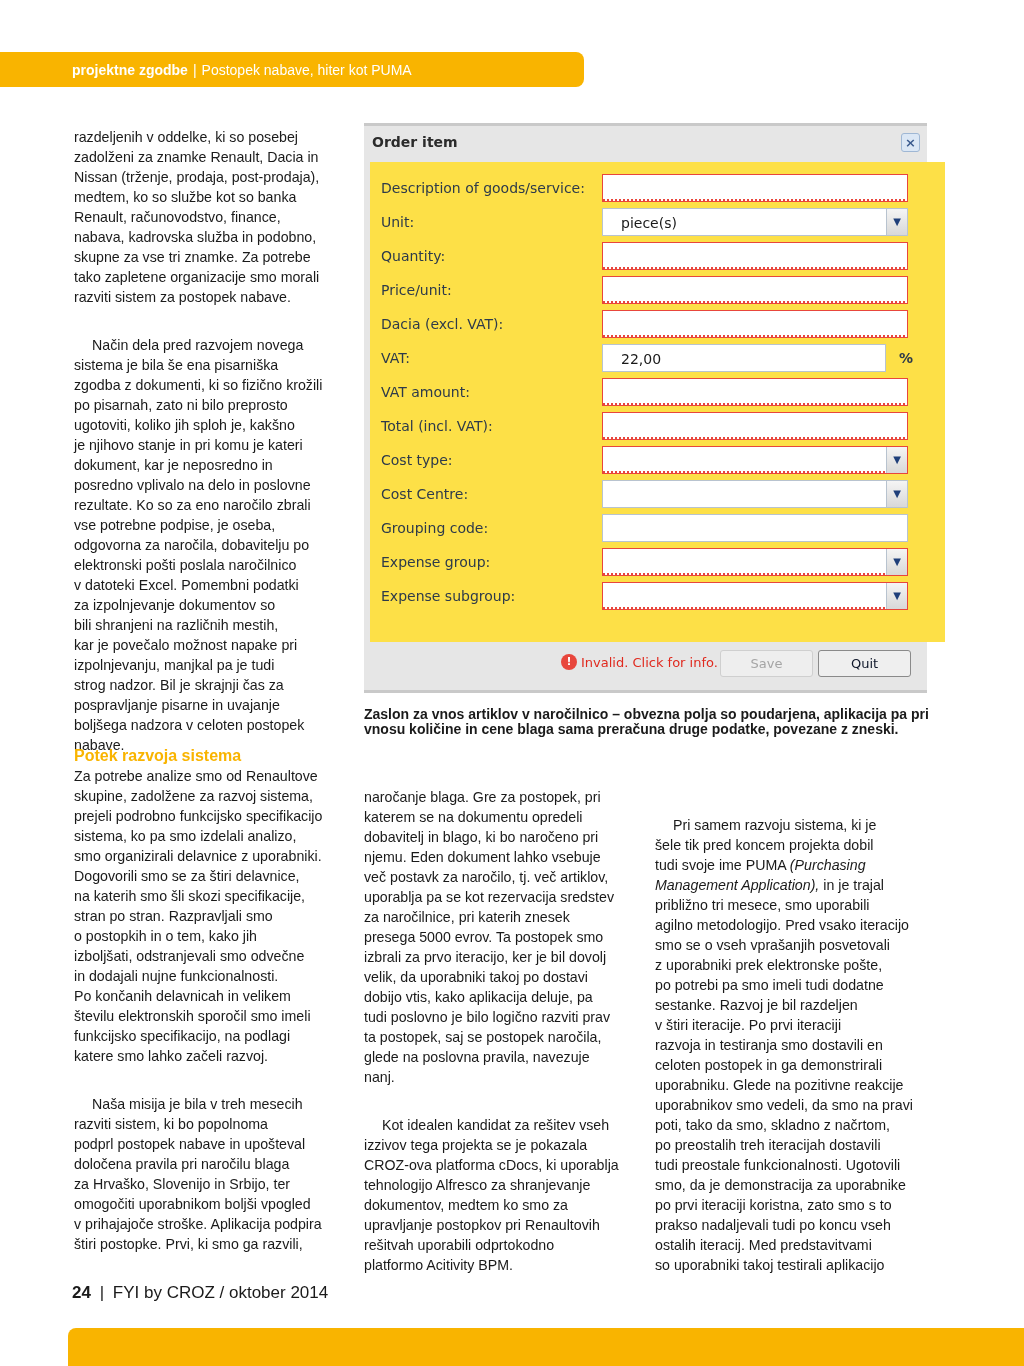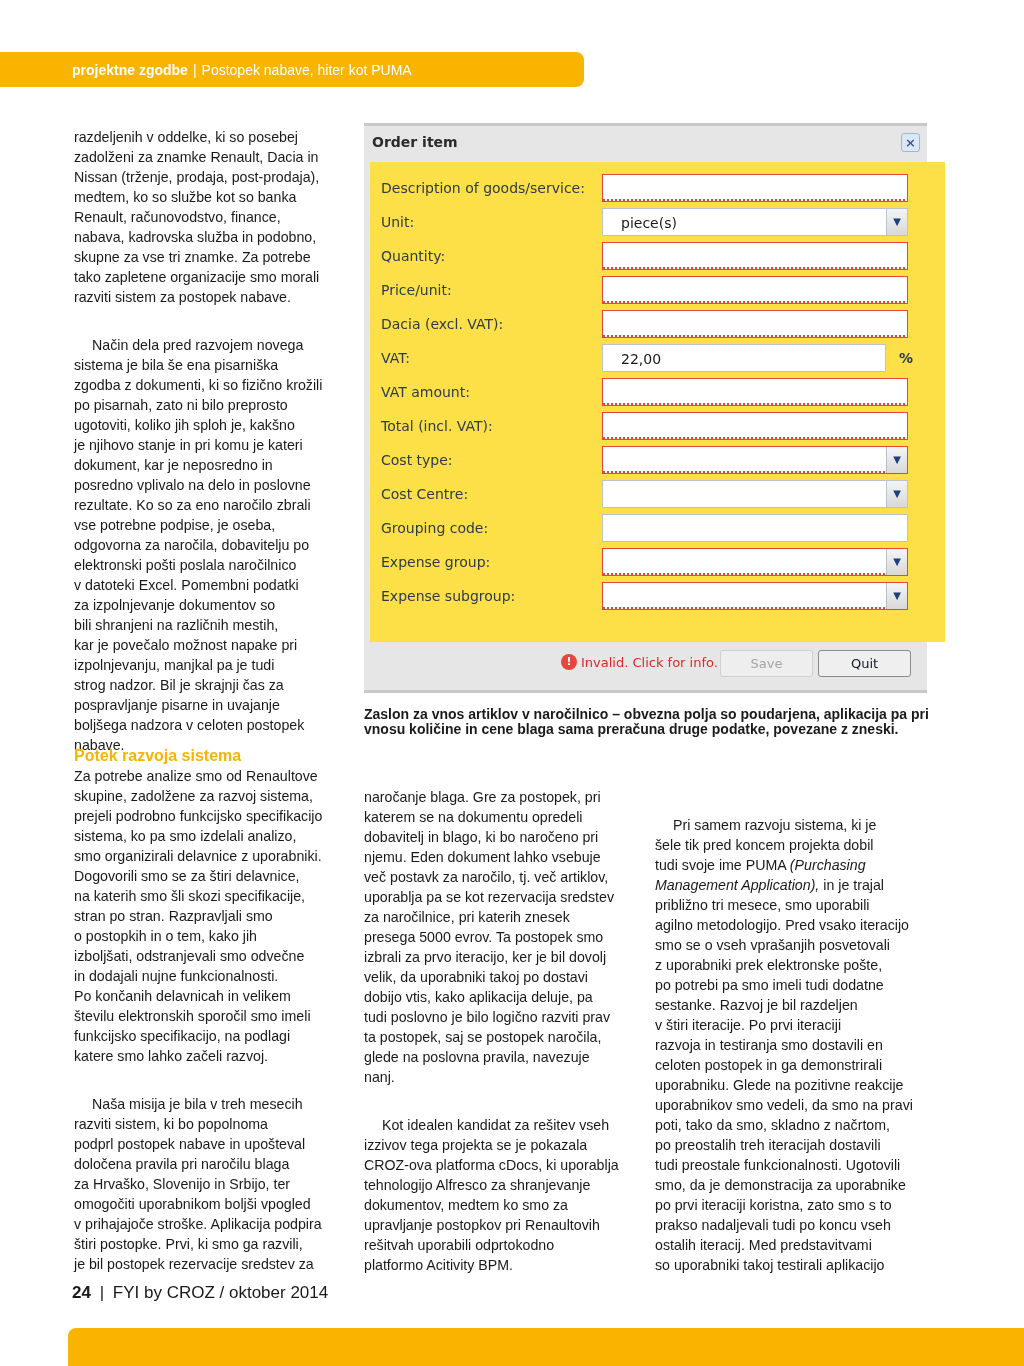--- a/index.html
+++ b/index.html
@@ -164,21 +164,20 @@
   <span class="line">funkcijsko specifikacijo, na podlagi</span>
   <span class="line">katere smo lahko začeli razvoj.</span>
   <span class="line indent">Naša misija je bila v treh mesecih</span>
   <span class="line">razviti sistem, ki bo popolnoma</span>
   <span class="line">podprl postopek nabave in upošteval</span>
   <span class="line">določena pravila pri naročilu blaga</span>
   <span class="line">za Hrvaško, Slovenijo in Srbijo, ter</span>
   <span class="line">omogočiti uporabnikom boljši vpogled</span>
   <span class="line">v prihajajoče stroške. Aplikacija podpira</span>
   <span class="line">štiri postopke. Prvi, ki smo ga razvili,</span>
-  <span class="line">je bil postopek rezervacije sredstev za</span>
 </div>
 
 <div class="col col-2">
   <span class="line">naročanje blaga. Gre za postopek, pri</span>
   <span class="line">katerem se na dokumentu opredeli</span>
   <span class="line">dobavitelj in blago, ki bo naročeno pri</span>
   <span class="line">njemu. Eden dokument lahko vsebuje</span>
   <span class="line">več postavk za naročilo, tj. več artiklov,</span>
   <span class="line">uporablja pa se kot rezervacija sredstev</span>
   <span class="line">za naročilnice, pri katerih znesek</span>

